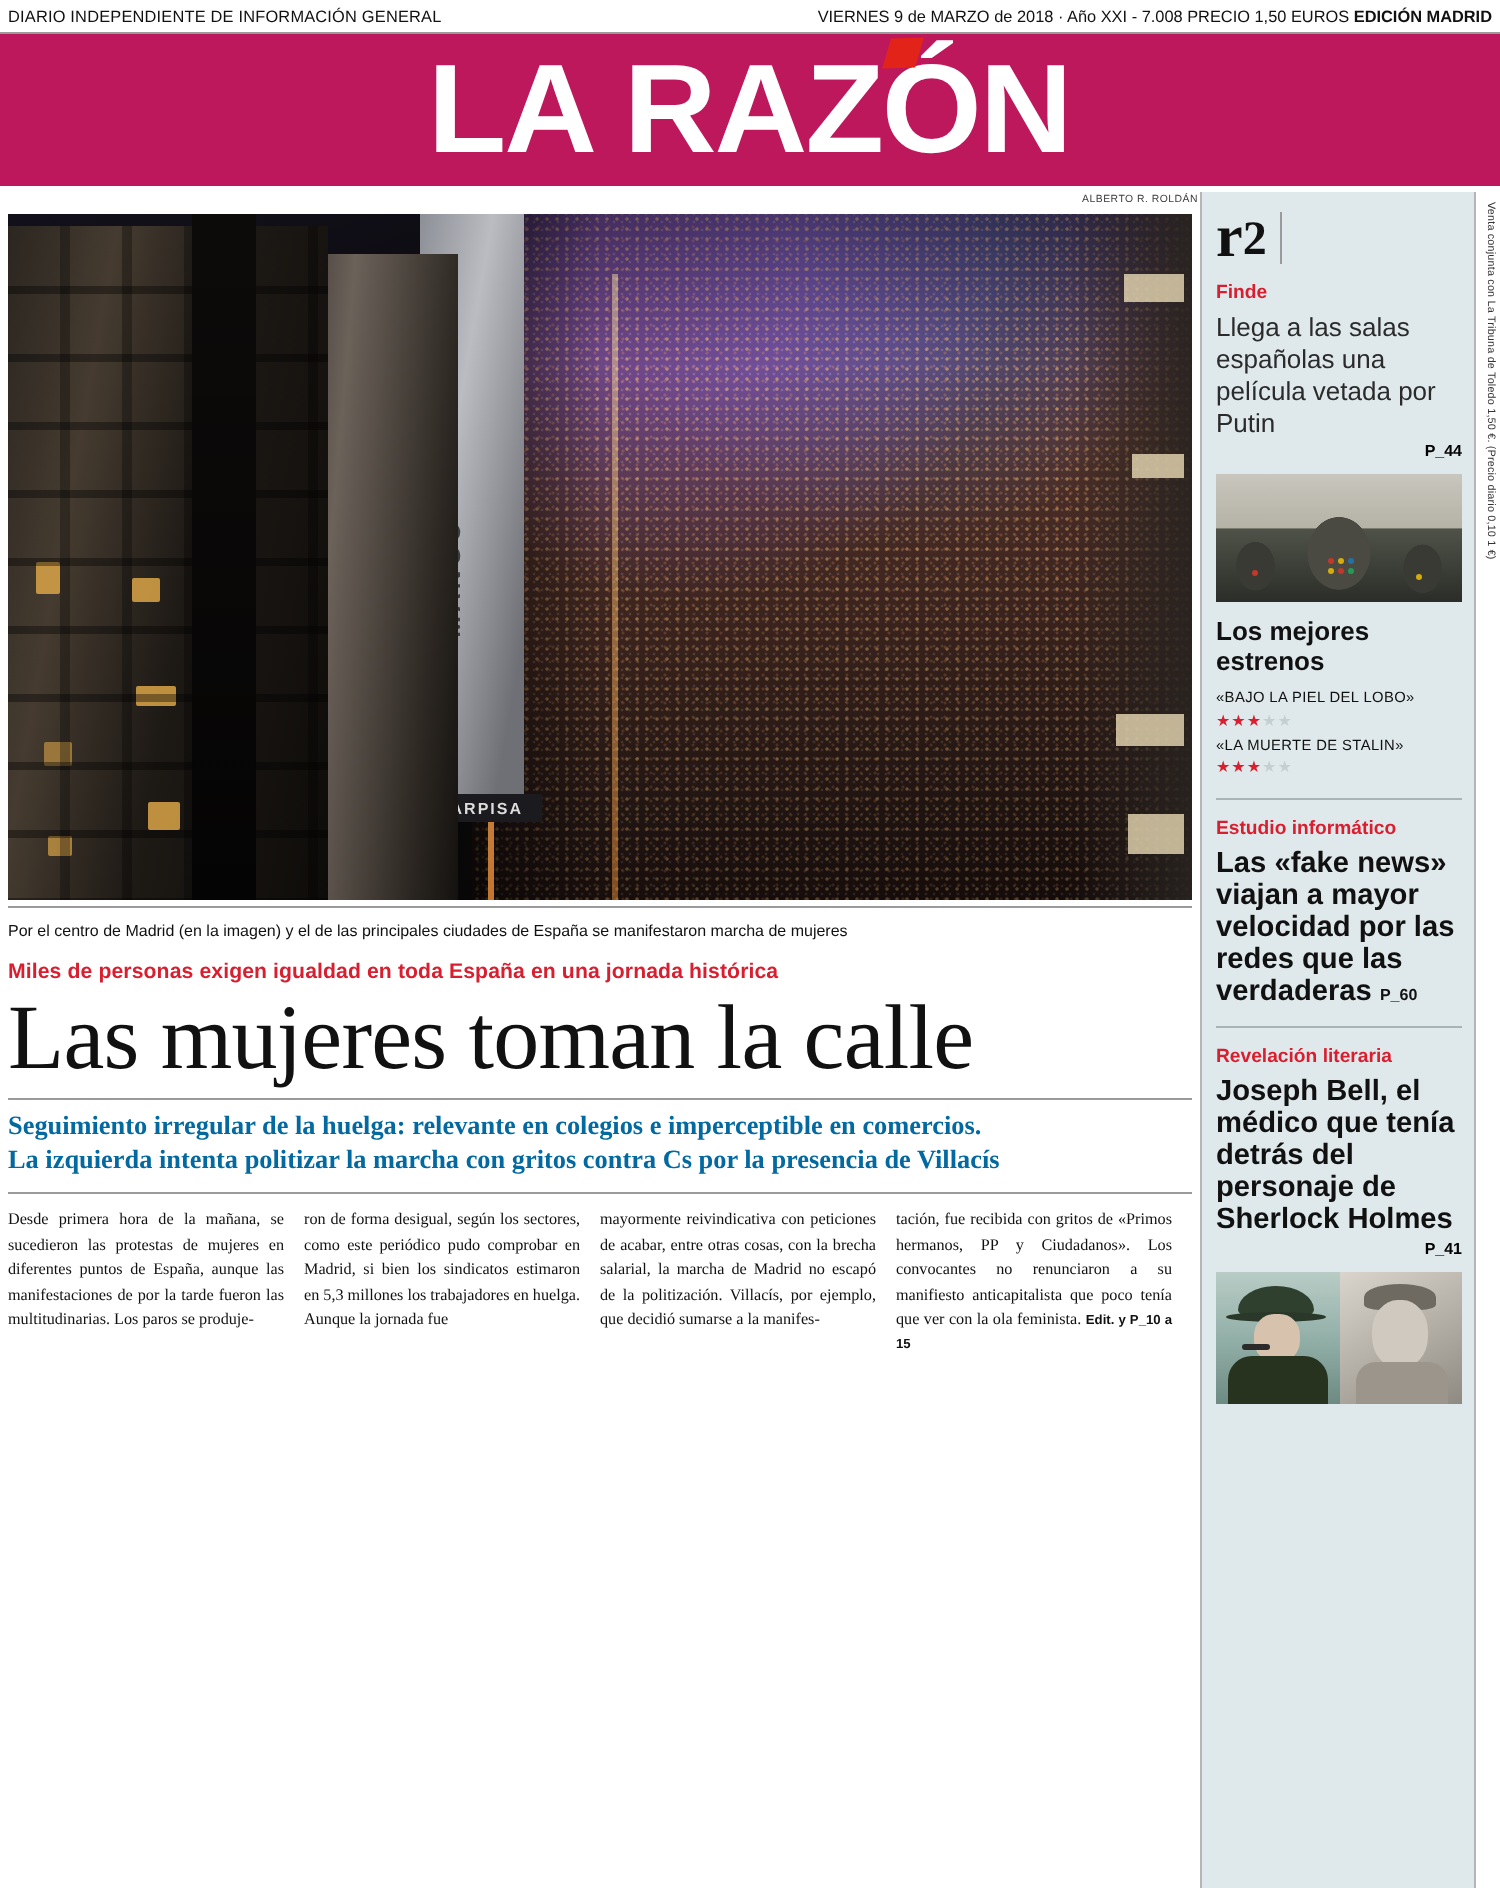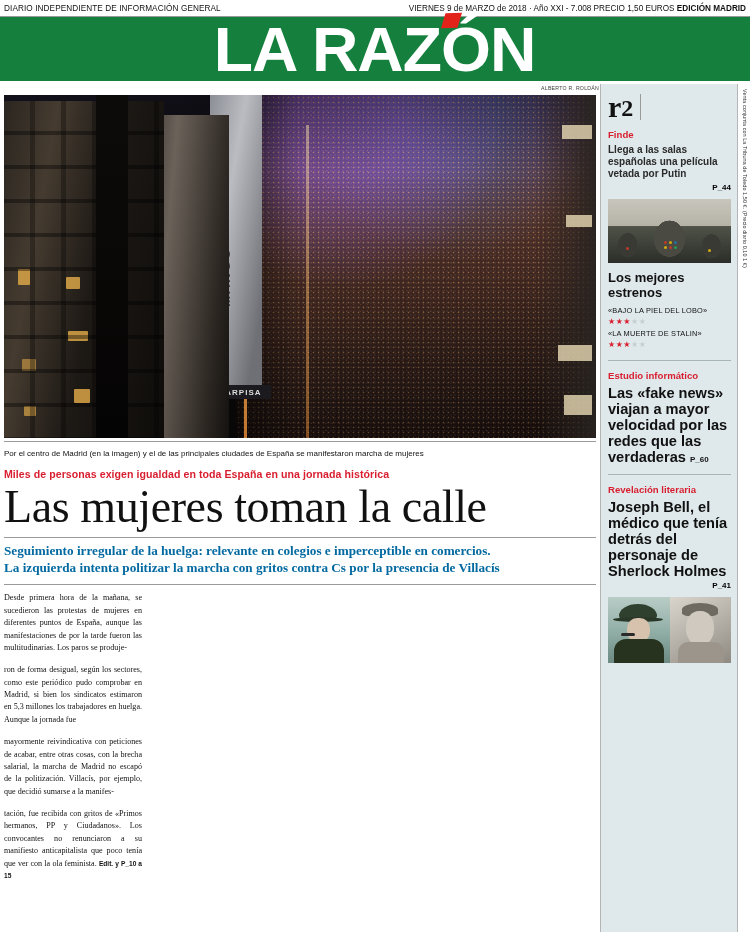--- a/index.html
+++ b/index.html
@@ -20,21 +20,21 @@
   }
   .topbar-left {
     font-size: 8.2px; letter-spacing: .1px; color: #111;
     font-family: "Liberation Sans", sans-serif;
   }
   .topbar-right { font-size: 8.2px; color: #111; white-space: nowrap; }
   .topbar-right .edicion { font-weight: bold; }
 
   
   .masthead {
-    height: 64px; background: #15803d;
+    height: 76px; background: #be185d;
     display: flex; align-items: center; justify-content: center;
     position: relative;
   }
   .masthead-title {
     font-family: "Liberation Sans", sans-serif;
     font-weight: bold;
     font-size: 63px;
     color: #ffffff;
     letter-spacing: -1px;
     line-height: 1;
@@ -169,21 +169,21 @@
   .deck-rule { height:1px; background:#9a9a9a; margin: 7px 4px 0 4px; }
   .deck {
     margin: 5px 4px 0 4px;
     font-family:"Liberation Serif", serif;
     font-size: 13.2px; line-height: 1.25; color:#0369a1; font-weight:700;
   }
   .body-rule { height:1px; background:#9a9a9a; margin: 8px 4px 0 4px; }
 
   
   .cols {
-    display:flex; gap:10px; margin: 7px 4px 0 4px; flex-direction: column;
+    display:flex; gap:10px; margin: 7px 4px 0 4px;
   }
   .col {
     width: 138px;
     font-family:"Liberation Serif", serif;
     font-size: 8.1px; line-height: 1.53; color:#111;
     text-align: justify;
     hyphens: auto;
   }
   .refmark { font-family:"Liberation Sans",sans-serif; font-weight:bold; font-size:6.6px; }
 
@@ -203,21 +203,21 @@
     font-family:"Liberation Serif", serif; font-weight:bold;
     font-size:30px; line-height:.9; color:#111; padding-top:4px;
     display:flex; align-items:flex-end;
   }
   .r2logo .two { font-size:24px; }
   .r2logo-bar { width:1px; height:26px; background:#9a9a9a; margin-left:7px; }
   .sec-label {
     margin-top: 9px; color:#d81e2f; font-weight:bold; font-size:9.6px;
   }
   .sec-sub {
-    margin-top: 4px; font-size:10px; line-height:1.22; color:#2b2b2b;font-weight:bold;
+    margin-top: 4px; font-size:13px; line-height:1.22; color:#2b2b2b;
   }
   .pageref { font-weight:bold; font-size:8px; color:#111; }
   .pageref-right { text-align:right; font-weight:bold; font-size:8px; margin-top:2px; }
   .thumb {
     margin-top: 7px; width:123px; height:64px; overflow:hidden; position:relative;
     background:#2e3b33;
   }
   .thumb-officers {
     position:absolute; inset:0;
     background:

